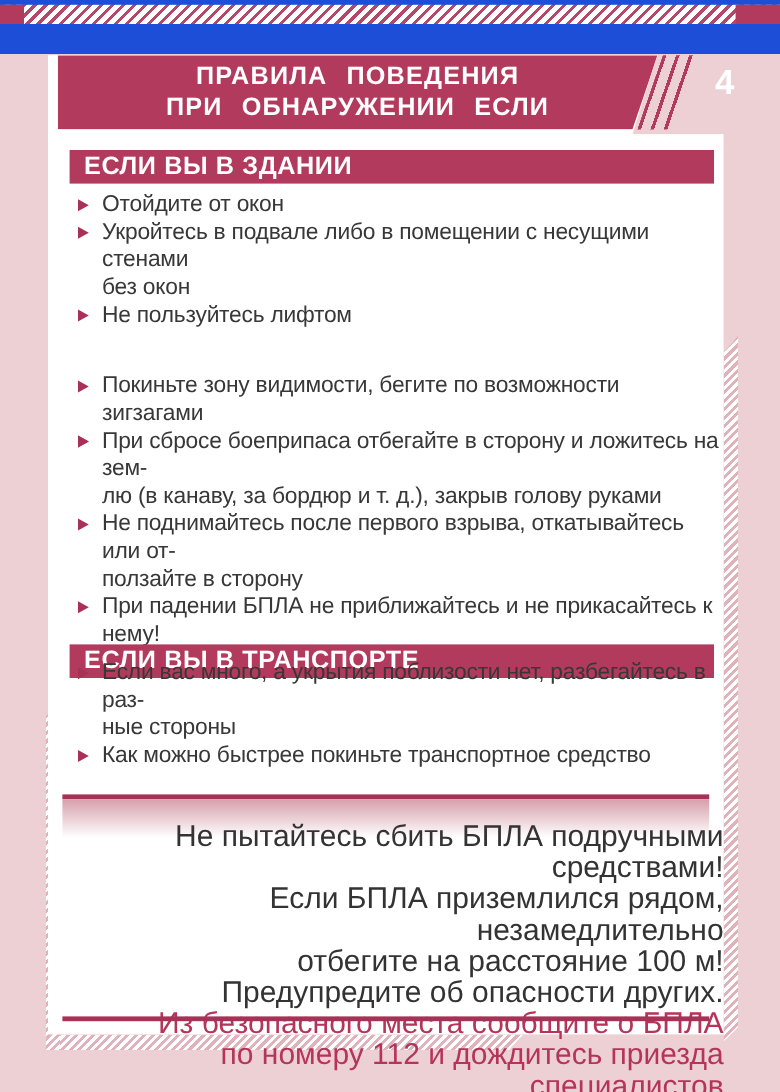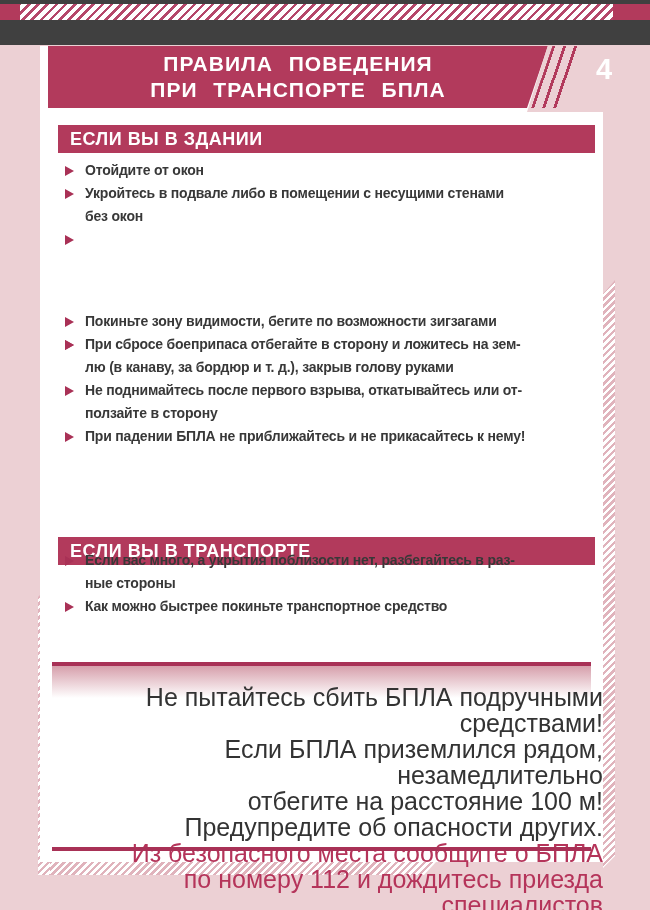--- a/index.html
+++ b/index.html
@@ -1,18 +1,18 @@
 <!DOCTYPE html>
 <html><head>
 <meta charset="utf-8">
 <style>
   html,body{margin:0;padding:0;}
   body{width:650px;height:910px;overflow:hidden;background:#ffffff;
        font-family:"Liberation Sans","DejaVu Sans",sans-serif;}
-  .page{position:relative;width:650px;height:910px;background:#404040;overflow:hidden;}
+  .page{position:relative;width:650px;height:910px;background:#1d4ed8;overflow:hidden;}
 
   
   .top-band{position:absolute;left:0;top:4px;width:650px;height:16px;
     background:repeating-linear-gradient(135deg,#b5476a 0 2.5px,#ffffff 2.5px 6.5px);}
   .top-band .cap-left{position:absolute;left:0;top:0;width:20px;height:100%;background:#b23a5c;}
   .top-band .cap-right{position:absolute;right:0;top:0;width:37px;height:100%;background:#b23a5c;}
 
   
   .pink-bg{position:absolute;left:0;top:45px;width:650px;height:865px;background:#ecd0d4;}
 
@@ -39,27 +39,27 @@
     clip-path:polygon(0 0,100% 0,calc(100% - 21px) 100%,0 100%);
     display:flex;flex-direction:column;justify-content:center;align-items:center;}
   .header-band .t{color:#ffffff;font-size:21px;font-weight:bold;letter-spacing:1px;
     word-spacing:9px;line-height:26px;white-space:nowrap;}
   .slant-stripes{position:absolute;left:531px;top:46px;width:30px;height:62px;
     transform:skewX(-19deg);transform-origin:0 100%;
     background:repeating-linear-gradient(90deg,#b23a5c 0 3px,transparent 3px 11px);}
 
   
   .sec-band{position:absolute;left:18px;width:537px;height:28px;background:#b23a5c;
-    color:#ffffff;font-size:18px;font-weight:bold;line-height:28px;padding-left:12px;
+    color:#ffffff;font-size:21px;font-weight:bold;line-height:28px;padding-left:12px;
     box-sizing:border-box;letter-spacing:0.5px;}
   .band1{top:79px;} .band2{top:228px;} .band3{top:491px;}
 
   
   .blist{position:absolute;left:45px;width:515px;margin:0;padding:0;list-style:none;
-    font-size:14px;font-weight:bold;color:#383838;line-height:23px;letter-spacing:-0.2px;}
+    font-size:19px;font-weight:normal;color:#383838;line-height:23px;letter-spacing:-0.2px;}
   .list1{top:113px;} .list2{top:264px;} .list3{top:503px;}
   .blist li{position:relative;margin:0;padding:0;}
   .blist .txt{white-space:pre-line;}
   .tri{position:absolute;left:-20px;top:7px;width:0;height:0;
     border-left:9px solid #a93156;border-top:5px solid transparent;border-bottom:5px solid transparent;}
 
   
   .rule{position:absolute;left:12px;width:539px;height:4px;background:#a83156;}
   .rule-top{top:616px;} .rule-bottom{top:801px;}
   .grad{position:absolute;left:12px;top:620px;width:539px;height:32px;
@@ -82,29 +82,29 @@
   <div class="pink-bg"></div>
 
   <div class="hatch hatch-right"></div>
   <div class="hatch hatch-bottom"></div>
   <div class="hatch hatch-left"></div>
 
   <div class="card">
 
     <div class="header-band">
       <div class="t">ПРАВИЛА ПОВЕДЕНИЯ</div>
-      <div class="t">ПРИ ТРАНСПОРТЕ БПЛА</div>
+      <div class="t">ПРИ ОБНАРУЖЕНИИ ЕСЛИ</div>
     </div>
 
     <div class="sec-band band1">ЕСЛИ ВЫ В ЗДАНИИ</div>
     <ul class="blist list1">
       <li><span class="tri"></span><span class="txt">Отойдите от окон</span></li>
       <li><span class="tri"></span><span class="txt">Укройтесь в подвале либо в помещении с несущими стенами
 без окон</span></li>
-      <li><span class="tri"></span></li>
+      <li><span class="tri"></span><span class="txt">Не пользуйтесь лифтом</span></li>
     </ul>
 
     <ul class="blist list2">
       <li><span class="tri"></span><span class="txt">Покиньте зону видимости, бегите по возможности зигзагами</span></li>
       <li><span class="tri"></span></li>
       <li><span class="tri"></span><span class="txt">При сбросе боеприпаса отбегайте в сторону и ложитесь на зем-
 лю (в канаву, за бордюр и т. д.), закрыв голову руками</span></li>
       <li><span class="tri"></span><span class="txt">Не поднимайтесь после первого взрыва, откатывайтесь или от-
 ползайте в сторону</span></li>
       <li><span class="tri"></span><span class="txt">При падении БПЛА не приближайтесь и не прикасайтесь к нему!</span></li>

